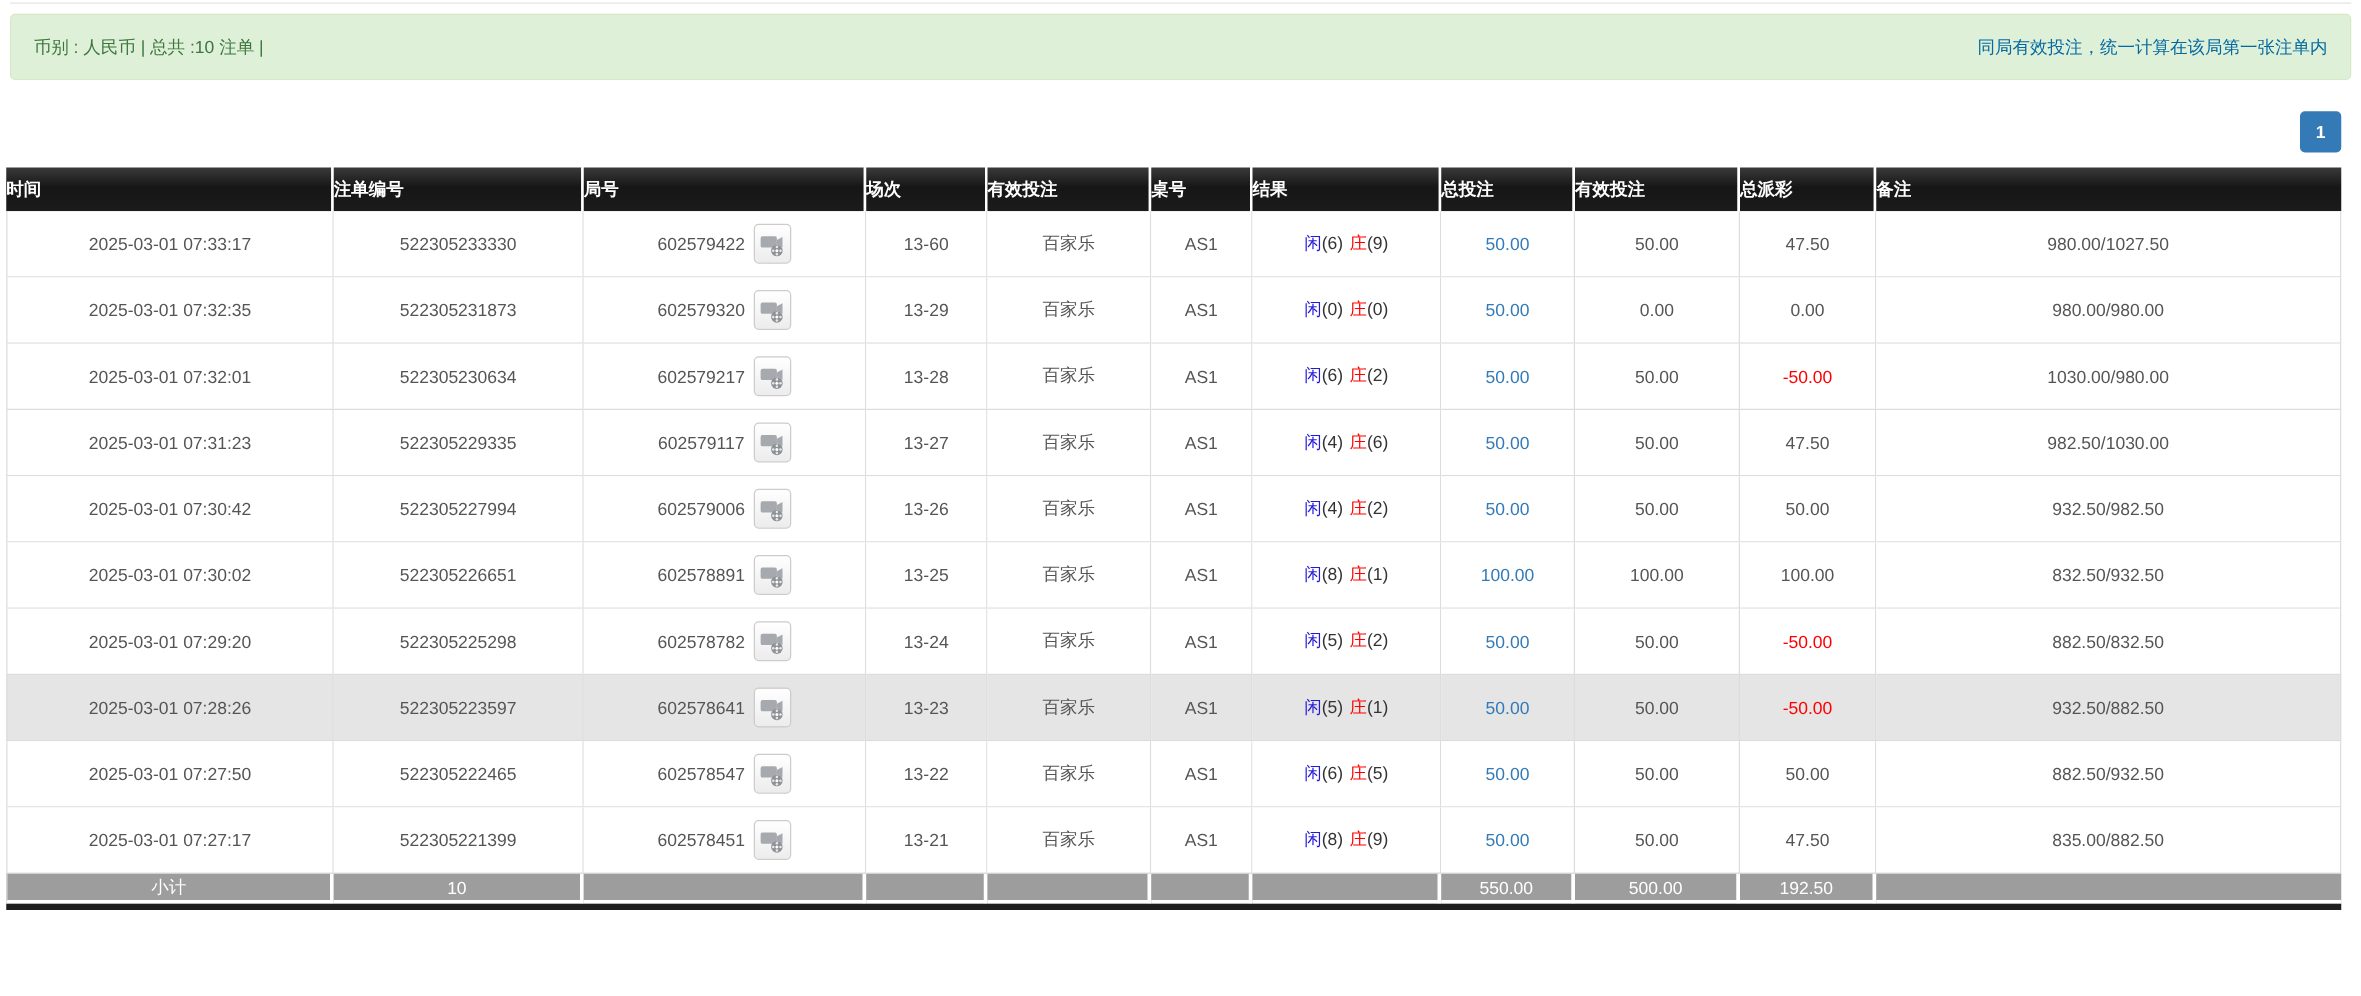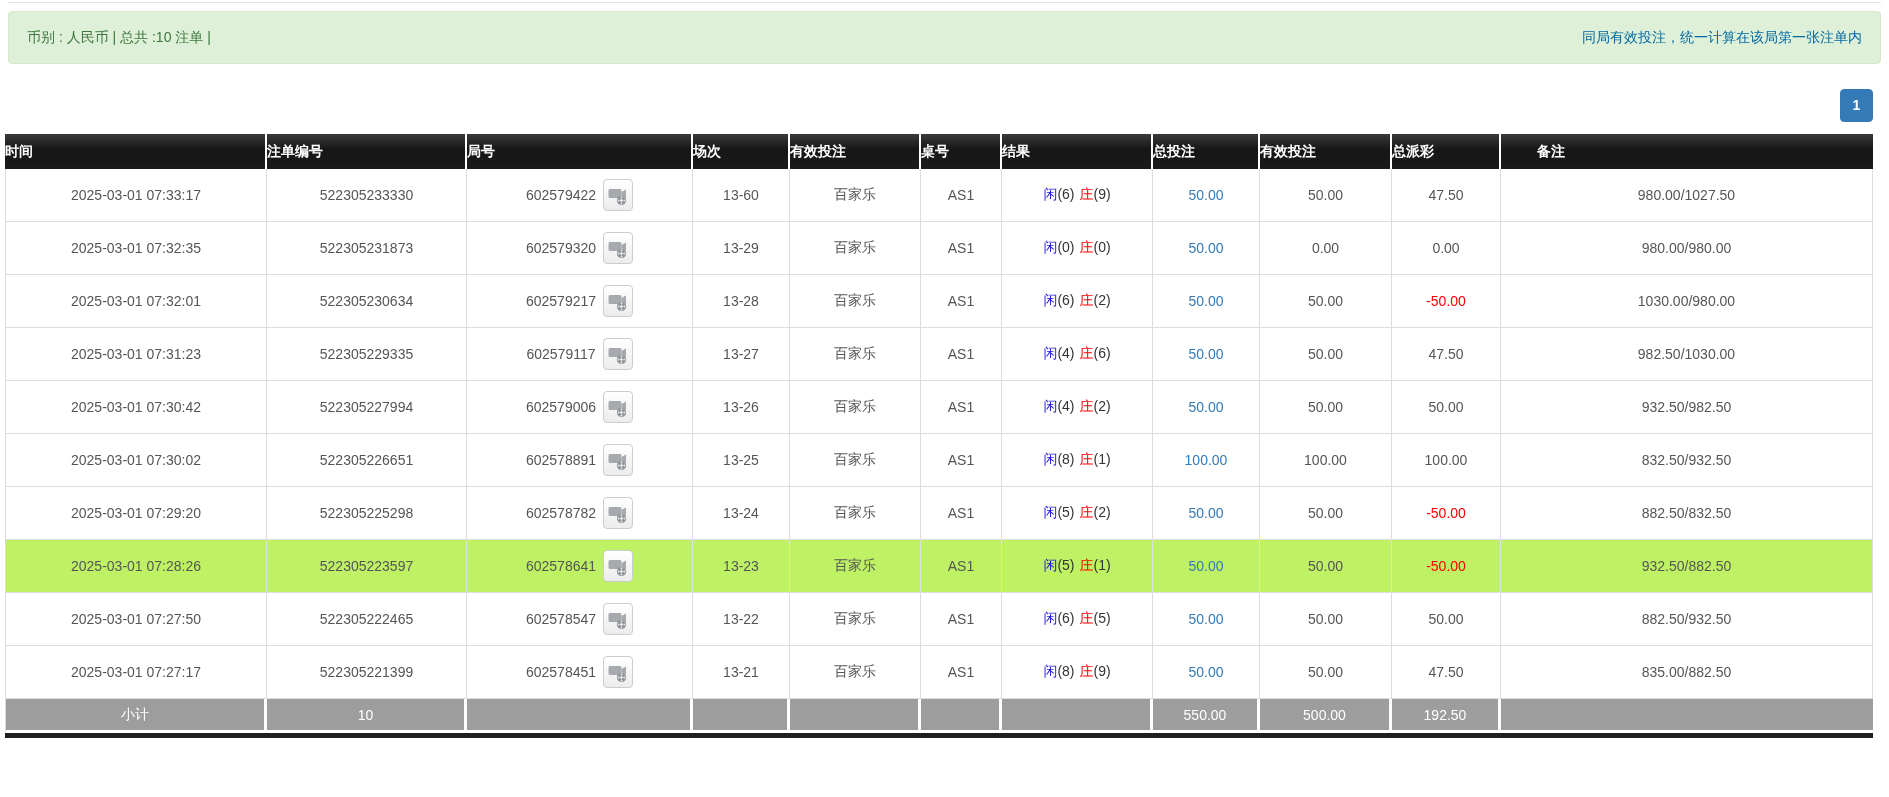--- a/index.html
+++ b/index.html
@@ -30,47 +30,47 @@
 
   table.report {
     border-collapse:separate; border-spacing:0; table-layout:fixed;
     width:1868px; margin:12px 0 0 5px; font-size:14px;
   }
   thead th {
     background:linear-gradient(#3a3a3a, #161616 45%, #1b1b1b);
     color:#fff; font-weight:bold; height:35px; padding:0;
     border-right:2px solid #fff; text-align:left; font-size:14px;
   }
-  thead th:last-child { border-right:none;padding-left:36px; }
+  thead th:last-child { border-right:none; }
 
   tbody td {
     height:53px; padding:0 4px; text-align:center; vertical-align:middle;
     border-right:1px solid #ddd; border-bottom:1px solid #ddd;
     background:#fff; color:#555;
   }
   tbody tr td:first-child { border-left:1px solid #ddd; }
-  tbody tr.hl td { background:#bef264; }
+  tbody tr.hl td { background:#e5e5e5; }
 
   .res-p { color:#2319dc; }
   .res-b { color:#ff0000; }
   .res-n { color:#333; }
   .res-gap { display:inline-block; width:5px; }
   .bet-link { color:#337ab7; text-decoration:none; cursor:pointer; }
   td.payout.neg { color:#ff0000; }
 
   .round-no { vertical-align:middle; }
   .vid-btn {
     display:inline-block; vertical-align:middle; margin-left:7px;
     width:30px; height:32px; border:1px solid #ccc; border-radius:4px;
     background:linear-gradient(#ffffff,#ececec); cursor:pointer; padding:1px 0 0 0;
   }
   .vid-btn svg { display:block; margin:0 auto; }
 
   tr.sum-row td {
-    background:#9d9d9d; color:#fff; height:34px;
+    background:#9d9d9d; color:#fff; height:24px;
     border-right:3px solid #fff; border-bottom:none; border-left:none;
   }
   tr.sum-row td:last-child { border-right:none; }
   tr.sum-row.sub td { border-bottom:3px solid #fff; }
 
   .bottom-bar { width:1868px; margin-left:5px; height:5px; background:#1f1f1f; }
 </style>
 </head>
 <body>
 

